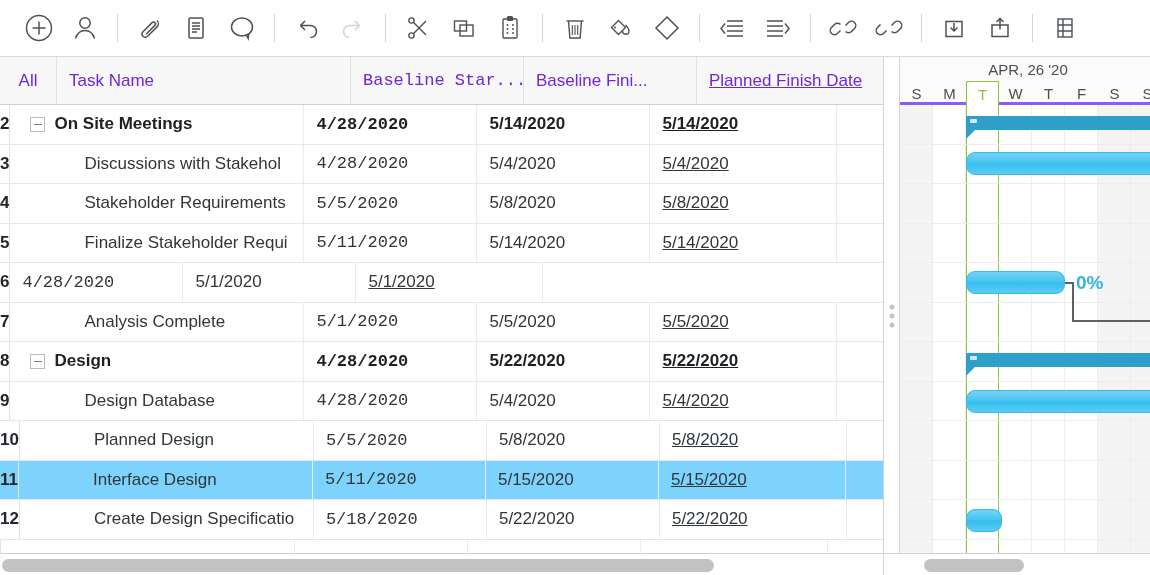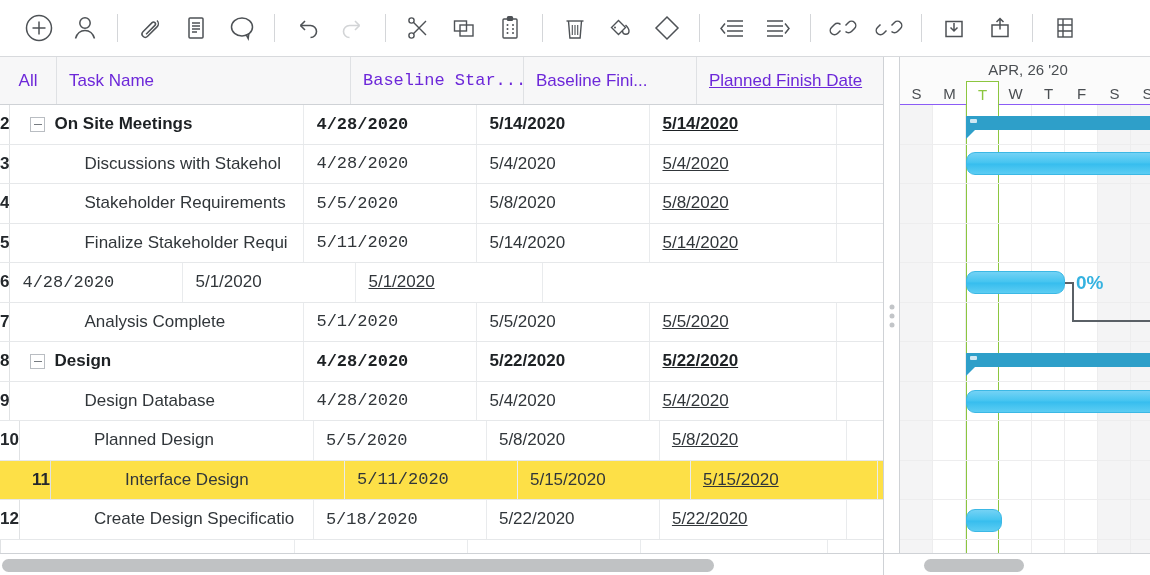--- a/index.html
+++ b/index.html
@@ -76,21 +76,21 @@
   .c-bf    { width: 173px; flex: 0 0 173px; }
   .c-pf    { width: 187px; flex: 0 0 187px; text-decoration: underline; }
 
   .grid-body { position: relative; }
   .row {
     display: flex;
     height: 39.5px;
     border-bottom: 1px solid #e6e8ea;
     background: #ffffff;
   }
-  .row.selected { background: #fde047; padding-left: 32px; }
+  .row.selected { background: #7dd3fc; }
   .row.spacer { height: 26px; border-bottom: 1px solid #cfd2d6; }
   .cell {
     border-right: 1px solid #e9ebed;
     display: flex;
     align-items: center;
     padding-left: 12px;
     font-size: 17px;
     color: #31363a;
     height: 100%;
     white-space: nowrap;
@@ -146,21 +146,21 @@
 
   
   .gantt-pane {
     flex: 1 1 auto;
     position: relative;
     overflow: hidden;
     background: #ffffff;
   }
   .gantt-head {
     height: 48px;
-    border-bottom: 1px solid #8b5cf6;
+    border-bottom: 3px solid #8b5cf6;
     background: #fbfbfb;
     position: relative;
   }
   .gantt-month {
     height: 23px;
     display: flex;
     align-items: center;
     justify-content: center;
     font-size: 15px;
     color: #4a4e52;

